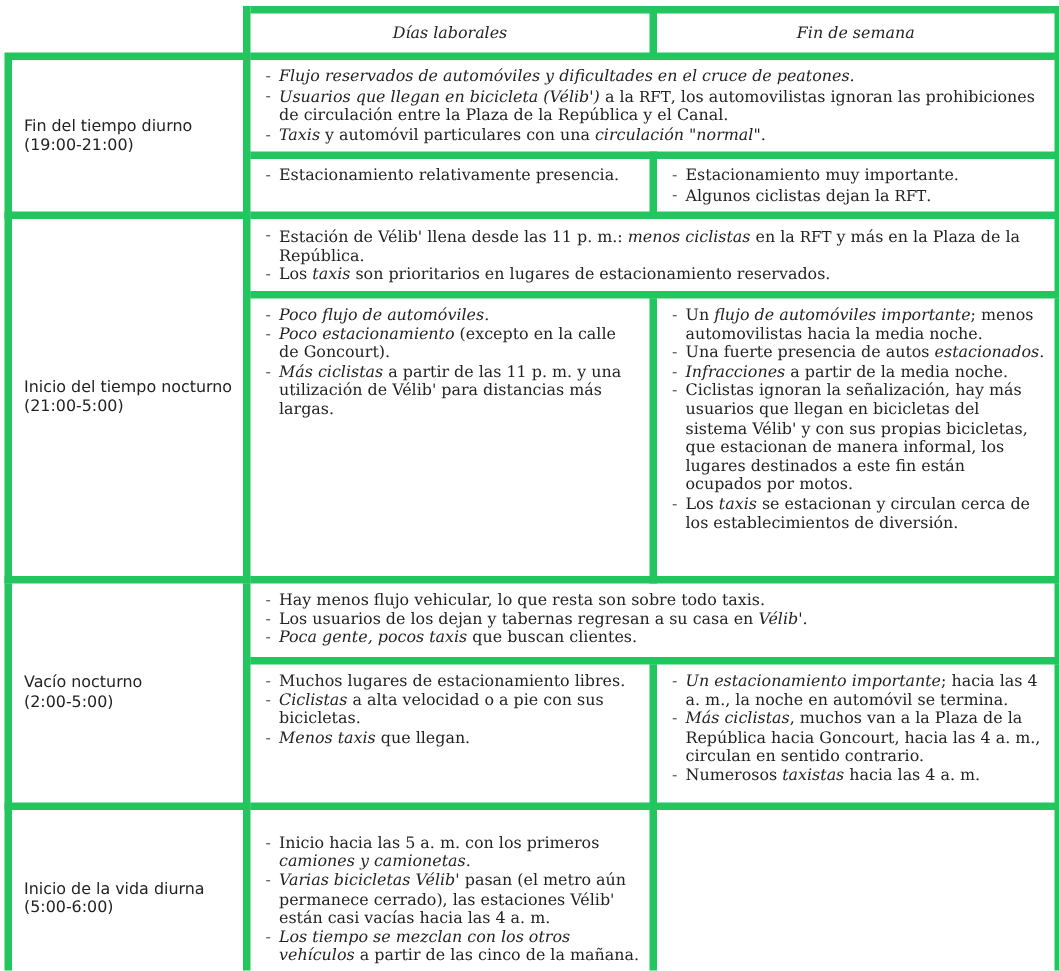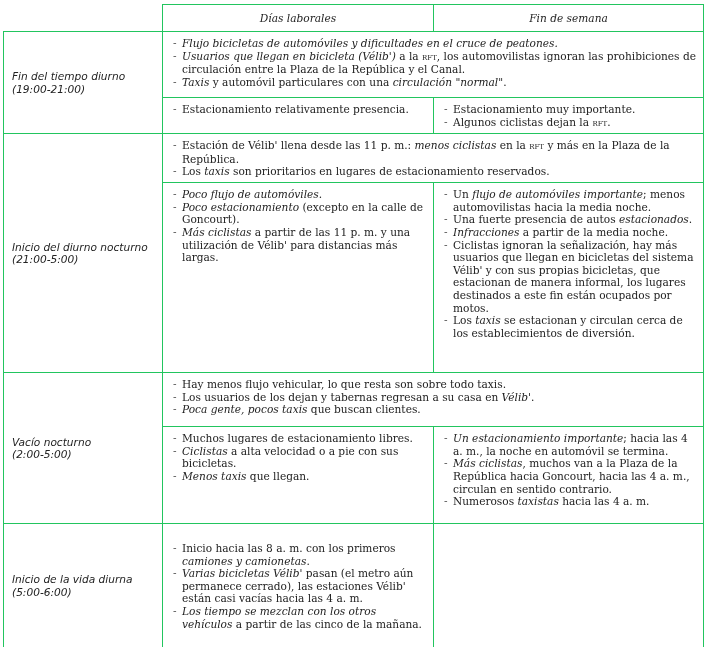--- a/index.html
+++ b/index.html
@@ -1,27 +1,27 @@
 <!DOCTYPE html>
 <html><head>
 <meta charset="utf-8">
 <style>
   html, body { margin: 0; padding: 0; background: #ffffff; }
   body { width: 706px; height: 647px; position: relative; overflow: hidden;
          font-family: "DejaVu Serif", "Liberation Serif", serif; color: #222; }
   table.grid { position: absolute; left: 3px; top: 4px; border-collapse: collapse; table-layout: fixed; width: 700px; }
-  table.grid td { border: 1px solid #22c55e; vertical-align: top; padding: 0; font-size: 10.6px; line-height: 12.6px; }
+  table.grid td { border: 5px solid #22c55e; vertical-align: top; padding: 0; font-size: 10.6px; line-height: 12.6px; }
   td.blank { border-left: none !important; border-top: none !important; }
   td.hdr { text-align: center; vertical-align: middle !important; font-style: italic; height: 26px; }
-  td.period { vertical-align: middle !important; padding-left: 8px !important; font-style: italic; font-family: "DejaVu Sans", "Liberation Sans", sans-serif; font-size: 10.4px; line-height: 13px; }
+  td.period { vertical-align: middle !important; padding-left: 8px !important; font-family: "DejaVu Sans", "Liberation Sans", sans-serif; font-size: 10.4px; line-height: 13px; }
   ul.items { list-style: none; margin: 0; padding: 5px 6px 4px 10px; }
   ul.items li { position: relative; padding-left: 9px; }
   ul.items li::before { content: "-"; position: absolute; left: 0; top: 0; color: #555; }
   i { font-style: italic; }
-  .sc { font-variant: small-caps; text-transform: lowercase; font-size: 10px; }
+  .sc { font-variant: small-caps; text-transform: lowercase; font-size: 14px; }
 </style>
 </head>
 <body>
 
 <table class="grid">
   <colgroup>
     <col style="width:159px">
       <col style="width:271px">
       <col style="width:270px">
   </colgroup>
@@ -32,21 +32,21 @@
     <td class="hdr">Fin de semana</td>
   </tr>
 
   <tr style="height:66px">
     <td class="period" rowspan="2">
       <div>Fin del tiempo diurno</div>
       <div>(19:00-21:00)</div>
     </td>
     <td colspan="2">
           <ul class="items">
-            <li><i>Flujo bicicletas de automóviles y dificultades en el cruce de peatones.</i></li>
+            <li><i>Flujo reservados de automóviles y dificultades en el cruce de peatones.</i></li>
             <li><i>Usuarios que llegan en bicicleta (Vélib')</i><span> a la </span><span class="sc">RFT</span><span>, los automovilistas ignoran las prohibiciones de circulación entre la Plaza de la República y el Canal.</span></li>
             <li><i>Taxis</i><span> y automóvil particulares con una </span><i>circulación "normal"</i><span>.</span></li>
           </ul>
         </td>
   </tr>
   <tr style="height:34px">
     <td>
           <ul class="items">
             <li><span>Estacionamiento relativamente presencia.</span></li>
           </ul>
@@ -54,21 +54,21 @@
     <td>
           <ul class="items">
             <li><span>Estacionamiento muy importante.</span></li>
             <li><span>Algunos ciclistas dejan la </span><span class="sc">RFT</span><span>.</span></li>
           </ul>
         </td>
   </tr>
 
   <tr style="height:49px">
     <td class="period" rowspan="2">
-      <div>Inicio del diurno nocturno</div>
+      <div>Inicio del tiempo nocturno</div>
       <div>(21:00-5:00)</div>
     </td>
     <td colspan="2">
           <ul class="items">
             <li><span>Estación de Vélib' llena desde las 11 p. m.: </span><i>menos ciclistas</i><span> en la </span><span class="sc">RFT</span><span> y más en la Plaza de la República.</span></li>
             <li><span>Los </span><i>taxis</i><span> son prioritarios en lugares de estacionamiento reservados.</span></li>
           </ul>
         </td>
   </tr>
   <tr style="height:190px">
@@ -120,21 +120,21 @@
         </td>
   </tr>
 
   <tr style="height:124px">
     <td class="period">
       <div>Inicio de la vida diurna</div>
       <div>(5:00-6:00)</div>
     </td>
     <td style="vertical-align:middle">
           <ul class="items">
-            <li><span>Inicio hacia las 8 a. m. con los primeros </span><i>camiones y camionetas</i><span>.</span></li>
+            <li><span>Inicio hacia las 5 a. m. con los primeros </span><i>camiones y camionetas</i><span>.</span></li>
             <li><i>Varias bicicletas Vélib'</i><span> pasan (el metro aún permanece cerrado), las estaciones Vélib' están casi vacías hacia las 4 a. m.</span></li>
             <li><i>Los tiempo se mezclan con los otros vehículos</i><span> a partir de las cinco de la mañana.</span></li>
           </ul>
         </td>
     <td>
           <ul class="items"></ul>
         </td>
   </tr>
 </tbody>
   </table>

